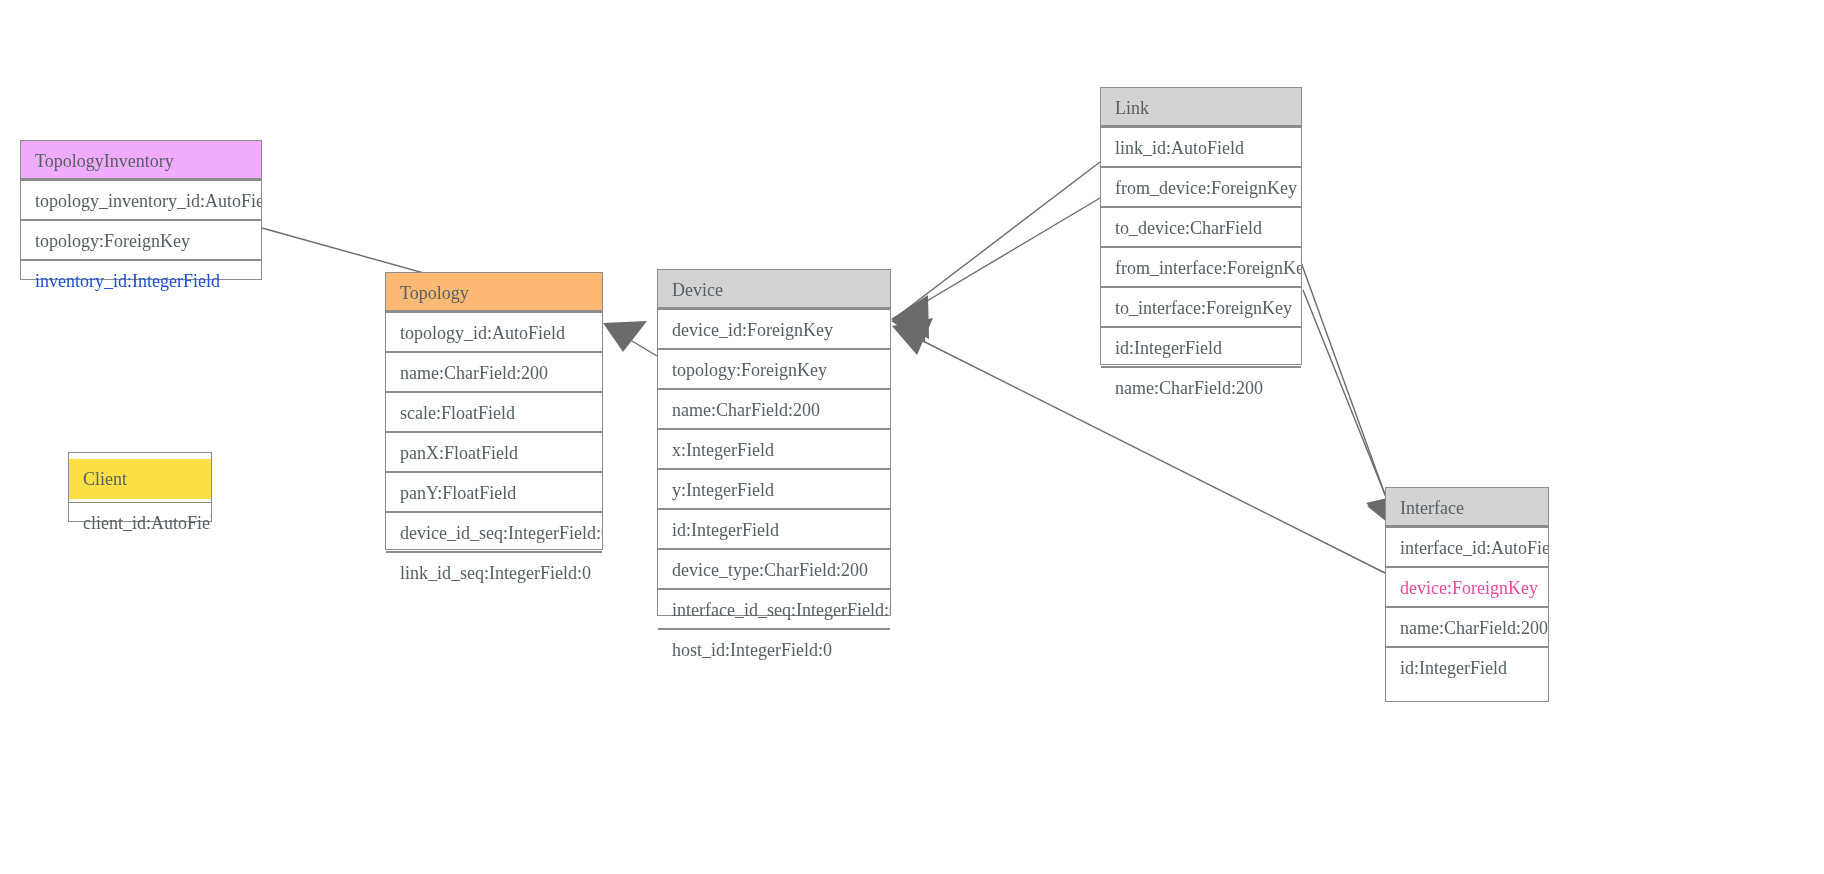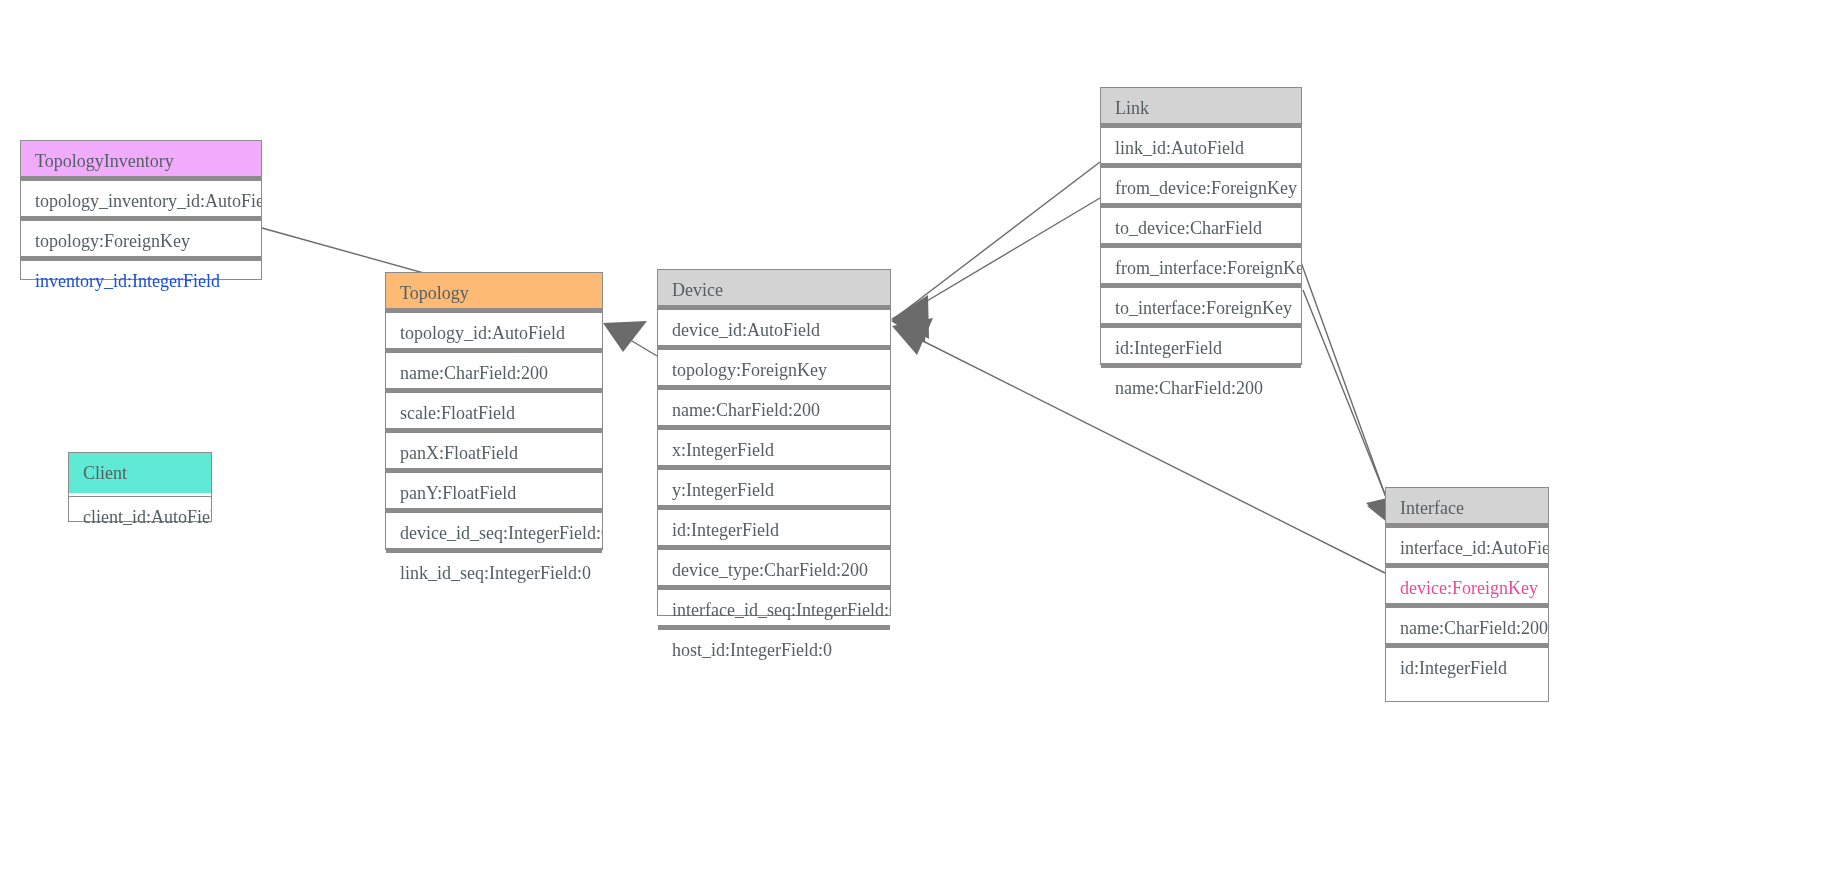--- a/index.html
+++ b/index.html
@@ -30,42 +30,42 @@
     background: #ffffff;
   }
   .entity-header {
     box-sizing: border-box;
     background: #d3d3d3;
     color: #555f63;
     font-size: 18px;
     line-height: 40px;
     height: 40px;
     padding: 0 0 0 14px;
-    border-bottom: 5px solid #ef4444;
+    border-bottom: 3px solid #ef4444;
     white-space: nowrap;
     overflow: hidden;
   }
   .entity.gapped .entity-header {
     border-bottom: none;
     margin-bottom: 3px;
   }
   .entity.gapped .entity-body {
     border-top: 1px solid #8c8c8c;
   }
   .entity-body {
     box-sizing: border-box;
   }
   .field-row {
     box-sizing: border-box;
     height: 40px;
     line-height: 40px;
     padding: 0 10px 0 14px;
     font-size: 18px;
     color: #555f63;
-    border-bottom: 5px solid #a21caf;
+    border-bottom: 2px solid #a21caf;
     white-space: nowrap;
     overflow: hidden;
   }
   .field-row:last-child {
     border-bottom: none;
   }
 </style>
 </head>
 <body>
 
@@ -105,41 +105,41 @@
   <div id="entity-layer">
       <div class="entity" style="left: 20px; top: 140px; width: 242px; height: 140px; border-color: rgb(140, 140, 140);">
         <div class="entity-header" style="background: #f0abfc; color: rgb(85, 95, 99); border-bottom-color: rgb(140, 140, 140);">TopologyInventory</div>
         <div class="entity-body" style="border-top-color: rgb(140, 140, 140);">
           <div class="field-row" style="color: rgb(85, 95, 99); border-bottom-color: rgb(140, 140, 140);">topology_inventory_id:AutoField</div>
           <div class="field-row" style="color: rgb(85, 95, 99); border-bottom-color: rgb(140, 140, 140);">topology:ForeignKey</div>
           <div class="field-row" style="color: #1d4ed8; border-bottom-color: rgb(140, 140, 140);">inventory_id:IntegerField</div>
         </div>
       </div>
       <div class="entity gapped" style="left: 68px; top: 452px; width: 144px; height: 70px; border-color: rgb(140, 140, 140);">
-        <div class="entity-header" style="background: #5eead4; color: rgb(85, 95, 99); border-bottom-color: rgb(140, 140, 140);">Client</div>
+        <div class="entity-header" style="background: #fde047; color: rgb(85, 95, 99); border-bottom-color: rgb(140, 140, 140); margin-top: 6px;">Client</div>
         <div class="entity-body" style="border-top-color: rgb(140, 140, 140);">
           <div class="field-row" style="color: rgb(85, 95, 99); border-bottom-color: rgb(140, 140, 140);">client_id:AutoField</div>
         </div>
       </div>
       <div class="entity" style="left: 385px; top: 272px; width: 218px; height: 278px; border-color: rgb(140, 140, 140);">
         <div class="entity-header" style="background: #fdba74; color: rgb(85, 95, 99); border-bottom-color: rgb(140, 140, 140);">Topology</div>
         <div class="entity-body" style="border-top-color: rgb(140, 140, 140);">
           <div class="field-row" style="color: rgb(85, 95, 99); border-bottom-color: rgb(140, 140, 140);">topology_id:AutoField</div>
           <div class="field-row" style="color: rgb(85, 95, 99); border-bottom-color: rgb(140, 140, 140);">name:CharField:200</div>
           <div class="field-row" style="color: rgb(85, 95, 99); border-bottom-color: rgb(140, 140, 140);">scale:FloatField</div>
           <div class="field-row" style="color: rgb(85, 95, 99); border-bottom-color: rgb(140, 140, 140);">panX:FloatField</div>
           <div class="field-row" style="color: rgb(85, 95, 99); border-bottom-color: rgb(140, 140, 140);">panY:FloatField</div>
           <div class="field-row" style="color: rgb(85, 95, 99); border-bottom-color: rgb(140, 140, 140);">device_id_seq:IntegerField:0</div>
           <div class="field-row" style="color: rgb(85, 95, 99); border-bottom-color: rgb(140, 140, 140);">link_id_seq:IntegerField:0</div>
         </div>
       </div>
       <div class="entity" style="left: 657px; top: 269px; width: 234px; height: 347px; border-color: rgb(140, 140, 140);">
         <div class="entity-header" style="background: rgb(211, 211, 211); color: rgb(85, 95, 99); border-bottom-color: rgb(140, 140, 140);">Device</div>
         <div class="entity-body" style="border-top-color: rgb(140, 140, 140);">
-          <div class="field-row" style="color: rgb(85, 95, 99); border-bottom-color: rgb(140, 140, 140);">device_id:AutoField</div>
+          <div class="field-row" style="color: rgb(85, 95, 99); border-bottom-color: rgb(140, 140, 140);">device_id:ForeignKey</div>
           <div class="field-row" style="color: rgb(85, 95, 99); border-bottom-color: rgb(140, 140, 140);">topology:ForeignKey</div>
           <div class="field-row" style="color: rgb(85, 95, 99); border-bottom-color: rgb(140, 140, 140);">name:CharField:200</div>
           <div class="field-row" style="color: rgb(85, 95, 99); border-bottom-color: rgb(140, 140, 140);">x:IntegerField</div>
           <div class="field-row" style="color: rgb(85, 95, 99); border-bottom-color: rgb(140, 140, 140);">y:IntegerField</div>
           <div class="field-row" style="color: rgb(85, 95, 99); border-bottom-color: rgb(140, 140, 140);">id:IntegerField</div>
           <div class="field-row" style="color: rgb(85, 95, 99); border-bottom-color: rgb(140, 140, 140);">device_type:CharField:200</div>
           <div class="field-row" style="color: rgb(85, 95, 99); border-bottom-color: rgb(140, 140, 140);">interface_id_seq:IntegerField:0</div>
           <div class="field-row" style="color: rgb(85, 95, 99); border-bottom-color: rgb(140, 140, 140);">host_id:IntegerField:0</div>
         </div>
       </div>

